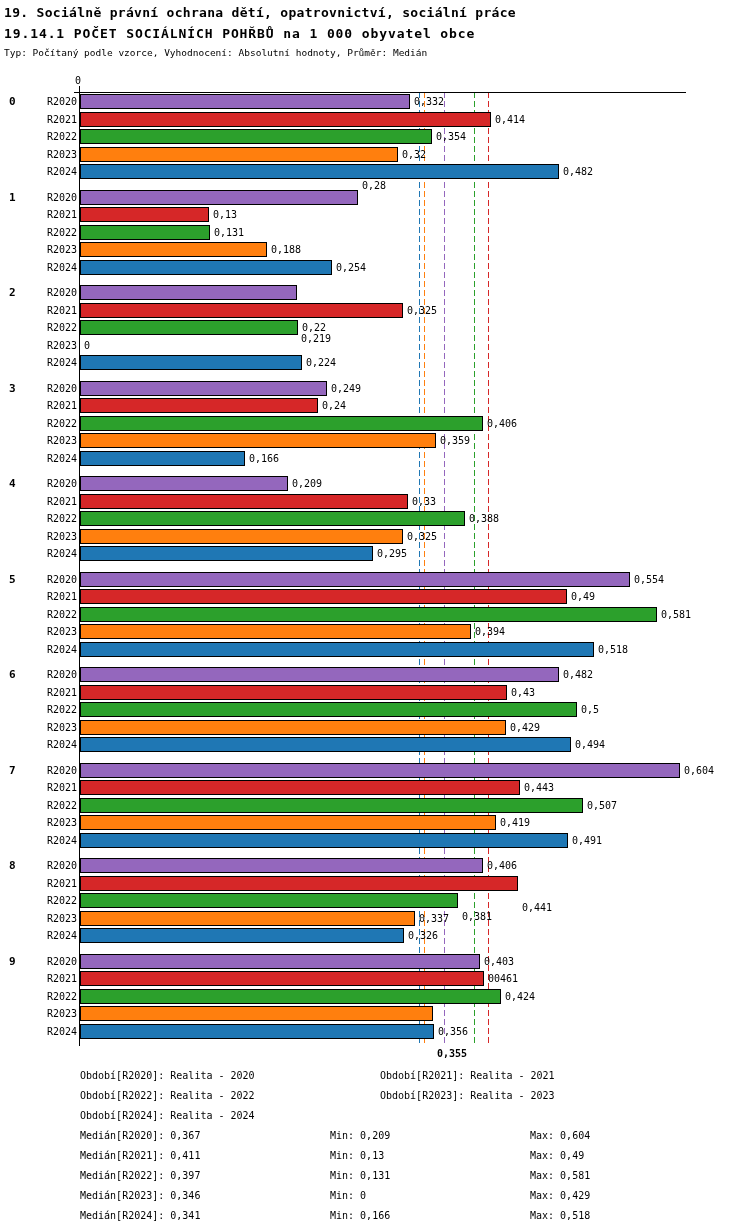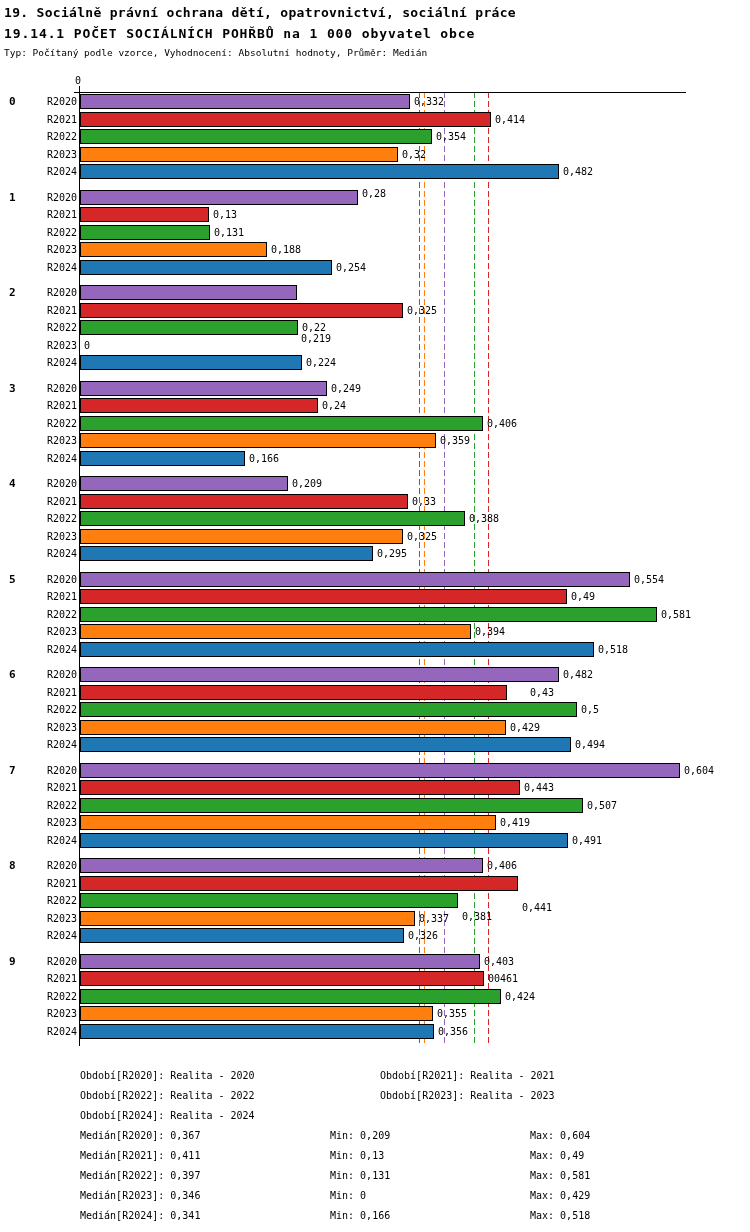--- a/index.html
+++ b/index.html
@@ -54,21 +54,21 @@
     <div class="abs lab" style="left: 436px; top: 131px;">0,354</div>
     <div class="abs lab rowlab" style="left: 40px; top: 149px;">R2023</div>
     <div class="abs bar" style="left: 80px; top: 147px; width: 318px; background: rgb(255, 127, 14);"></div>
     <div class="abs lab" style="left: 402px; top: 149px;">0,32</div>
     <div class="abs lab rowlab" style="left: 40px; top: 166px;">R2024</div>
     <div class="abs bar" style="left: 80px; top: 164px; width: 479px; background: rgb(31, 119, 180);"></div>
     <div class="abs lab" style="left: 563px; top: 166px;">0,482</div>
     <div class="abs lab grouplab" style="left: 9px; top: 192px;">1</div>
     <div class="abs lab rowlab" style="left: 40px; top: 192px;">R2020</div>
     <div class="abs bar" style="left: 80px; top: 190px; width: 278px; background: rgb(148, 103, 189);"></div>
-    <div class="abs lab" style="left: 362px; top: 188px;">0,28</div>
+    <div class="abs lab" style="left: 362px; top: 180px;">0,28</div>
     <div class="abs lab rowlab" style="left: 40px; top: 209px;">R2021</div>
     <div class="abs bar" style="left: 80px; top: 207px; width: 129px; background: rgb(214, 39, 40);"></div>
     <div class="abs lab" style="left: 213px; top: 209px;">0,13</div>
     <div class="abs lab rowlab" style="left: 40px; top: 227px;">R2022</div>
     <div class="abs bar" style="left: 80px; top: 225px; width: 130px; background: rgb(44, 160, 44);"></div>
     <div class="abs lab" style="left: 214px; top: 227px;">0,131</div>
     <div class="abs lab rowlab" style="left: 40px; top: 244px;">R2023</div>
     <div class="abs bar" style="left: 80px; top: 242px; width: 187px; background: rgb(255, 127, 14);"></div>
     <div class="abs lab" style="left: 271px; top: 244px;">0,188</div>
     <div class="abs lab rowlab" style="left: 40px; top: 262px;">R2024</div>
@@ -136,21 +136,21 @@
     <div class="abs lab" style="left: 475px; top: 626px;">0,394</div>
     <div class="abs lab rowlab" style="left: 40px; top: 644px;">R2024</div>
     <div class="abs bar" style="left: 80px; top: 642px; width: 514px; background: rgb(31, 119, 180);"></div>
     <div class="abs lab" style="left: 598px; top: 644px;">0,518</div>
     <div class="abs lab grouplab" style="left: 9px; top: 669px;">6</div>
     <div class="abs lab rowlab" style="left: 40px; top: 669px;">R2020</div>
     <div class="abs bar" style="left: 80px; top: 667px; width: 479px; background: rgb(148, 103, 189);"></div>
     <div class="abs lab" style="left: 563px; top: 669px;">0,482</div>
     <div class="abs lab rowlab" style="left: 40px; top: 687px;">R2021</div>
     <div class="abs bar" style="left: 80px; top: 685px; width: 427px; background: rgb(214, 39, 40);"></div>
-    <div class="abs lab" style="left: 511px; top: 687px; margin-left: 19px;">0,43</div>
+    <div class="abs lab" style="left: 511px; top: 687px;">0,43</div>
     <div class="abs lab rowlab" style="left: 40px; top: 704px;">R2022</div>
     <div class="abs bar" style="left: 80px; top: 702px; width: 497px; background: rgb(44, 160, 44);"></div>
     <div class="abs lab" style="left: 581px; top: 704px;">0,5</div>
     <div class="abs lab rowlab" style="left: 40px; top: 722px;">R2023</div>
     <div class="abs bar" style="left: 80px; top: 720px; width: 426px; background: rgb(255, 127, 14);"></div>
     <div class="abs lab" style="left: 510px; top: 722px;">0,429</div>
     <div class="abs lab rowlab" style="left: 40px; top: 739px;">R2024</div>
     <div class="abs bar" style="left: 80px; top: 737px; width: 491px; background: rgb(31, 119, 180);"></div>
     <div class="abs lab" style="left: 575px; top: 739px;">0,494</div>
     <div class="abs lab grouplab" style="left: 9px; top: 765px;">7</div>
@@ -190,21 +190,21 @@
     <div class="abs bar" style="left: 80px; top: 954px; width: 400px; background: rgb(148, 103, 189);"></div>
     <div class="abs lab" style="left: 484px; top: 956px;">0,403</div>
     <div class="abs lab rowlab" style="left: 40px; top: 973px;">R2021</div>
     <div class="abs bar" style="left: 80px; top: 971px; width: 404px; background: rgb(214, 39, 40);"></div>
     <div class="abs lab" style="left: 488px; top: 973px;">00461</div>
     <div class="abs lab rowlab" style="left: 40px; top: 991px;">R2022</div>
     <div class="abs bar" style="left: 80px; top: 989px; width: 421px; background: rgb(44, 160, 44);"></div>
     <div class="abs lab" style="left: 505px; top: 991px;">0,424</div>
     <div class="abs lab rowlab" style="left: 40px; top: 1008px;">R2023</div>
     <div class="abs bar" style="left: 80px; top: 1006px; width: 353px; background: rgb(255, 127, 14);"></div>
-    <div class="abs lab" style="left: 437px; top: 1008px;">0,355</div>
+    <div class="abs lab" style="left: 437px; top: 1048px; font-weight: bold;">0,355</div>
     <div class="abs lab rowlab" style="left: 40px; top: 1026px;">R2024</div>
     <div class="abs bar" style="left: 80px; top: 1024px; width: 354px; background: rgb(31, 119, 180);"></div>
     <div class="abs lab" style="left: 438px; top: 1026px;">0,356</div>
     <div class="abs legend-item" style="left: 80px; top: 1070px;">Období[R2020]: Realita - 2020</div>
     <div class="abs legend-item" style="left: 380px; top: 1070px;">Období[R2021]: Realita - 2021</div>
     <div class="abs legend-item" style="left: 80px; top: 1090px;">Období[R2022]: Realita - 2022</div>
     <div class="abs legend-item" style="left: 380px; top: 1090px;">Období[R2023]: Realita - 2023</div>
     <div class="abs legend-item" style="left: 80px; top: 1110px;">Období[R2024]: Realita - 2024</div>
     <div class="abs stat-item" style="left: 80px; top: 1130px;">Medián[R2020]: 0,367</div>
     <div class="abs stat-item" style="left: 330px; top: 1130px; text-align: right;">Min: 0,209</div>

